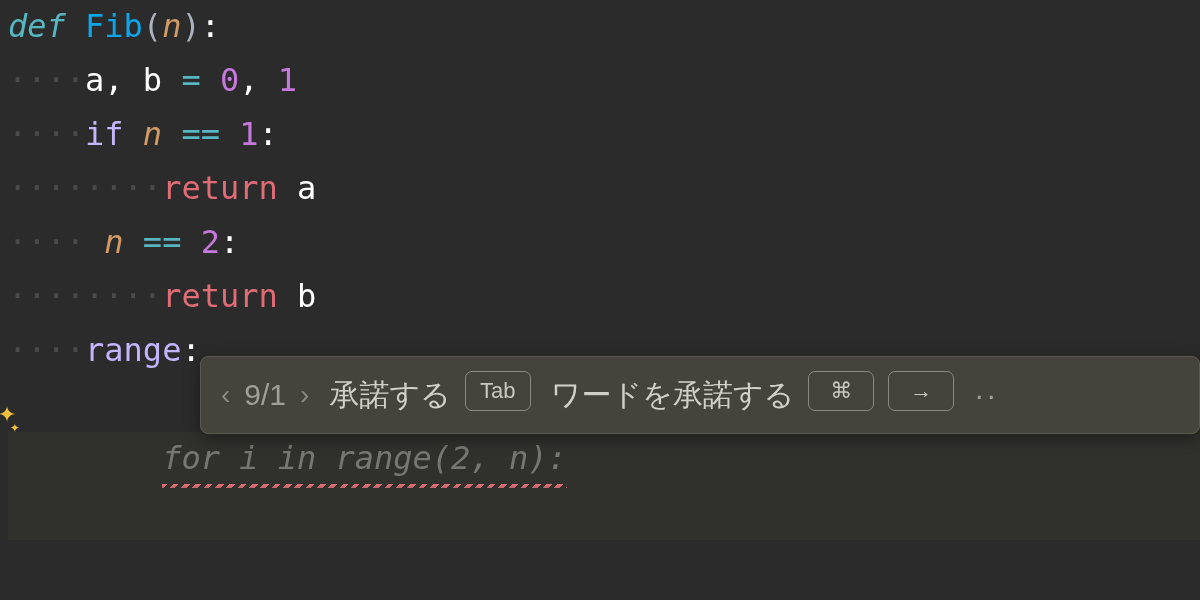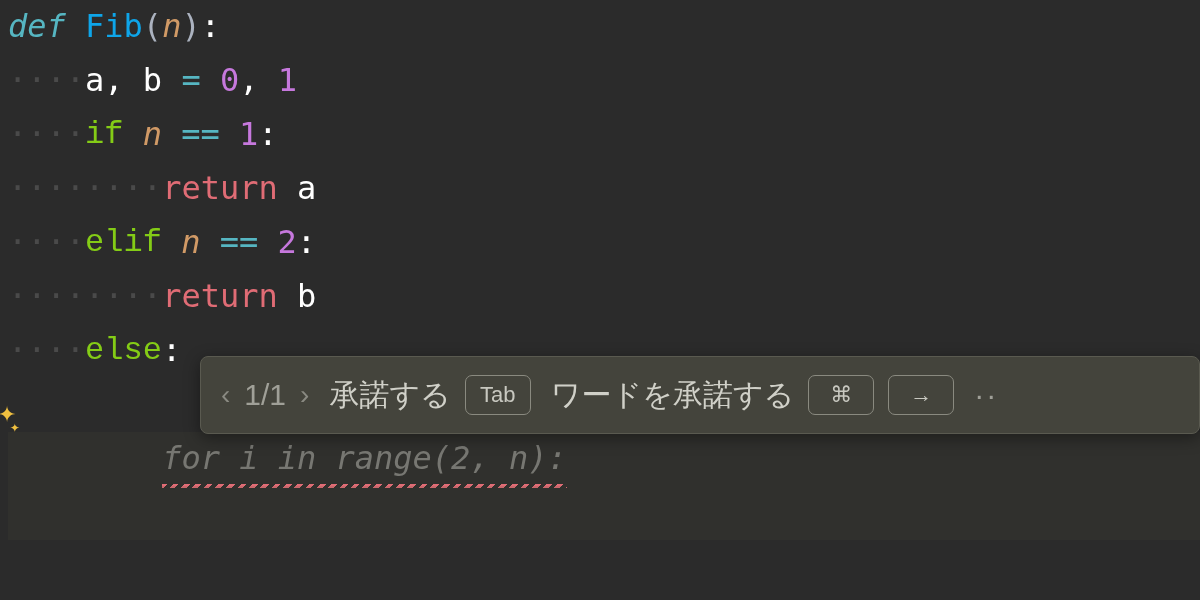--- a/index.html
+++ b/index.html
@@ -29,21 +29,21 @@
   }
   .ws { color: #4a4a4a; }
   .kw-def    { color: #56b6c2; font-style: italic; }
   .fn-name   { color: #0ea5e9; }
   .paren     { color: #abb2bf; }
   .param     { color: #d19a66; font-style: italic; }
   .colon     { color: #ffffff; }
   .ident     { color: #ffffff; }
   .op        { color: #56b6c2; }
   .num       { color: #c678dd; }
-  .kw-if     { color: #84cc16; font-family: Liberation Mono, monospace; }
+  .kw-if     { color: #c4b5fd; }
   .kw-return { color: #e06c75; text-align: right; }
   .comma     { color: #ffffff; }
   .ghost     { color: #777772; font-style: italic; }
   .ghost-line { background: rgba(80,80,60,0.15); }
   .sparkle {
     position: absolute;
     left: -2px;
     top: 388px;
     font-size: 30px;
     color: #f0c040;
@@ -96,21 +96,20 @@
     height: 38px;
     padding: 0 10px;
     border: 1.5px solid #8a8a80;
     border-radius: 7px;
     font-size: 22px;
     color: #c8c8c0;
     font-family: -apple-system, sans-serif;
   }
   .hint-action {
     display: flex;
-    align-items: center;
     gap: 14px;
     font-weight: 500;
   }
   .dots { color:#a0a098; letter-spacing:2px; }
 </style>
 </head>
 <body>
 
 <div class="editor">
 
@@ -124,29 +123,29 @@
 
   <div class="line">
     <span class="ws">····</span><span class="kw-if">if</span><span class="ws"> </span><span class="param">n</span><span class="ident"> </span><span class="op">==</span><span class="ident"> </span><span class="num">1</span><span class="colon">:</span>
   </div>
 
   <div class="line">
     <span class="ws">········</span><span class="kw-return">return</span><span class="ident"> </span><span class="ident">a</span>
   </div>
 
   <div class="line">
-    <span class="ws">····</span><span class="kw-if">elif</span><span class="ws"> </span><span class="param">n</span><span class="ident"> </span><span class="op">==</span><span class="ident"> </span><span class="num">2</span><span class="colon">:</span>
+    <span class="ws">····</span><span class="ws"> </span><span class="param">n</span><span class="ident"> </span><span class="op">==</span><span class="ident"> </span><span class="num">2</span><span class="colon">:</span>
   </div>
 
   <div class="line">
     <span class="ws">········</span><span class="kw-return">return</span><span class="ident"> </span><span class="ident">b</span>
   </div>
 
   <div class="line">
-    <span class="ws">····</span><span class="kw-if">else</span><span class="colon">:</span>
+    <span class="ws">····</span><span class="kw-if">range</span><span class="colon">:</span>
   </div>
 
   <div class="line"></div>
 
   <div class="line ghost-line">
     <span class="ws">        </span><span class="ghost error-squiggle">for i in range(2, n):</span>
   </div>
 
   <div class="line ghost-line">
     <span class="ws">            </span>
@@ -154,21 +153,21 @@
 
 
   <div class="sparkle">
     <span>✦</span><span style="font-size:16px;position:relative;top:10px;left:-6px;">✦</span>
   </div>
 </div>
 
 <div class="hint-bar">
   <div class="hint-nav">
     <span class="chev">‹</span>
-    <span>1/1</span>
+    <span>9/1</span>
     <span class="chev">›</span>
   </div>
   <div class="hint-action">
     <span>承諾する</span>
     <span class="keycap">Tab</span>
   </div>
   <div class="hint-action">
     <span>ワードを承諾する</span>
     <span class="keycap">⌘</span>
     <span class="keycap">→</span>

